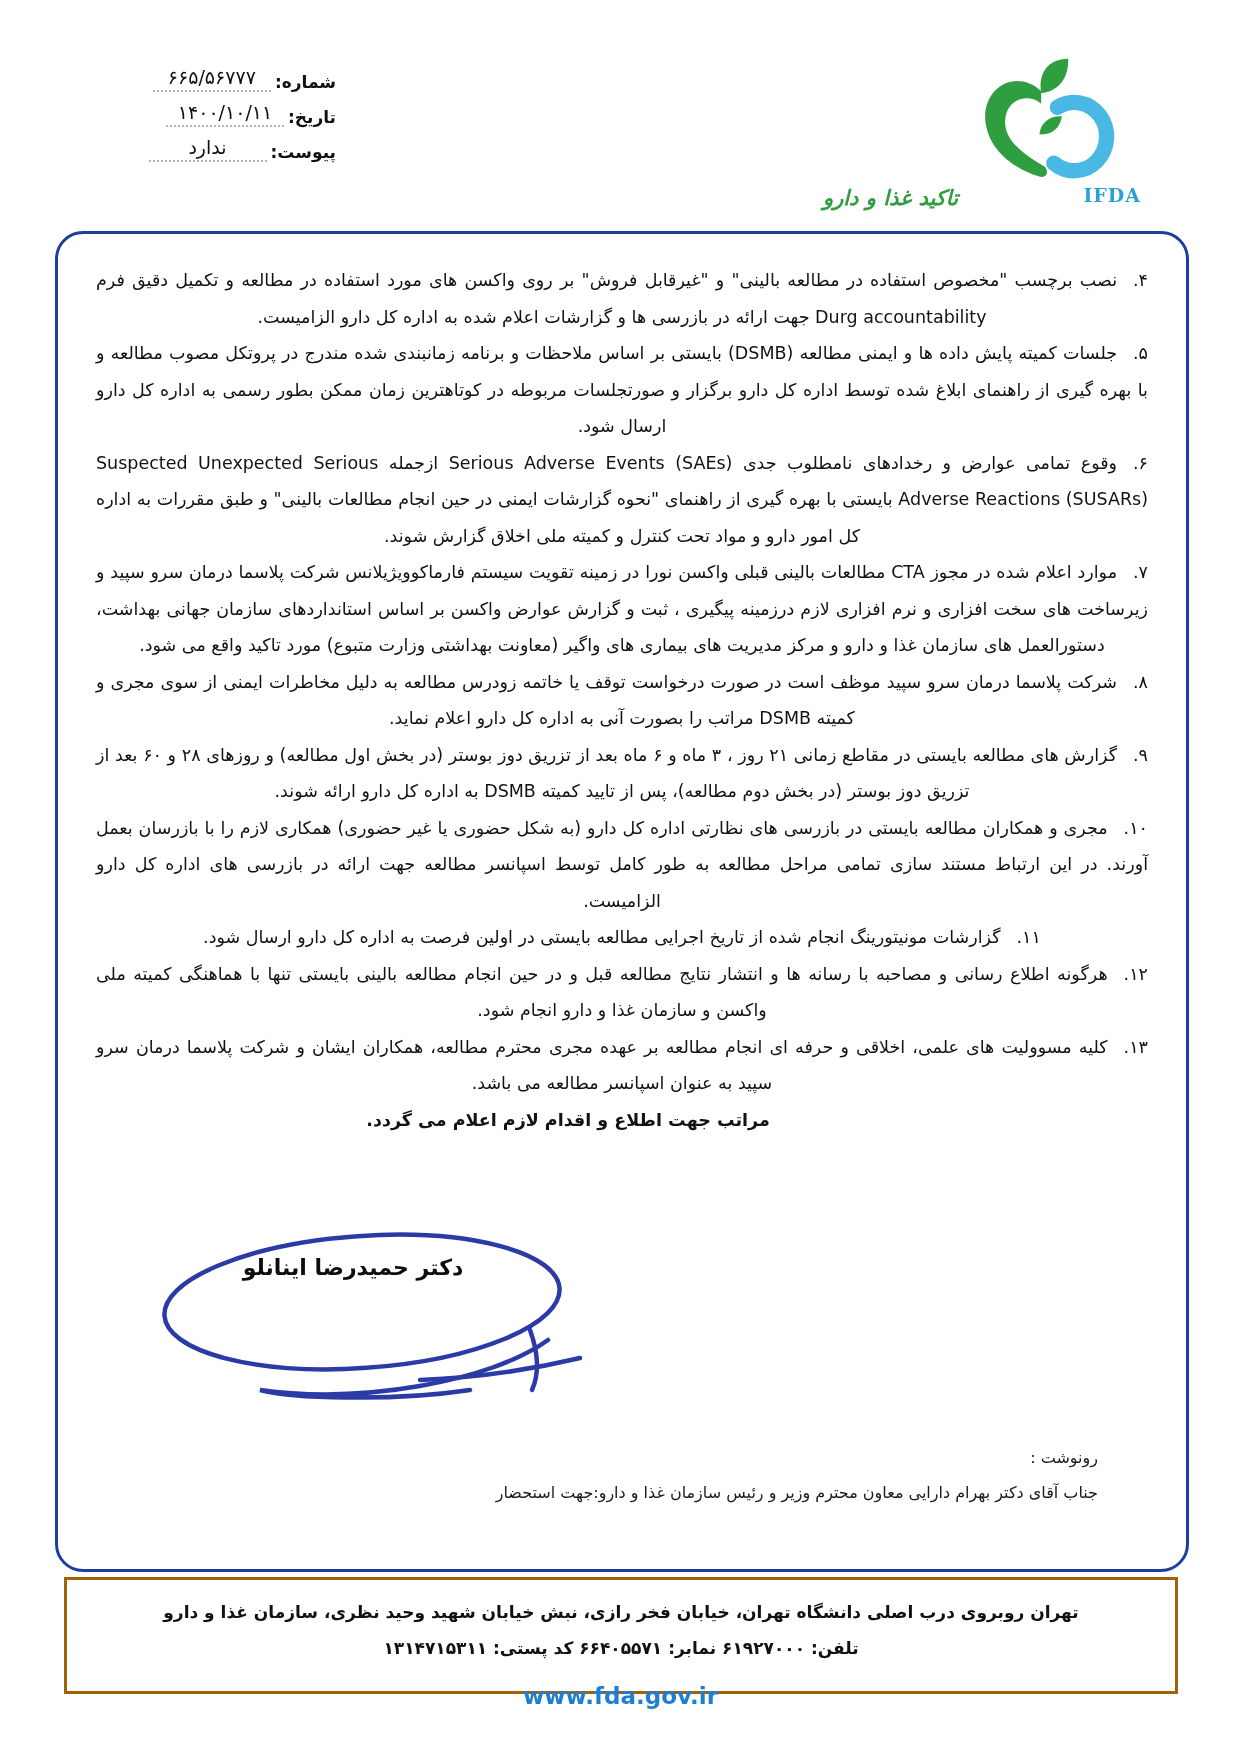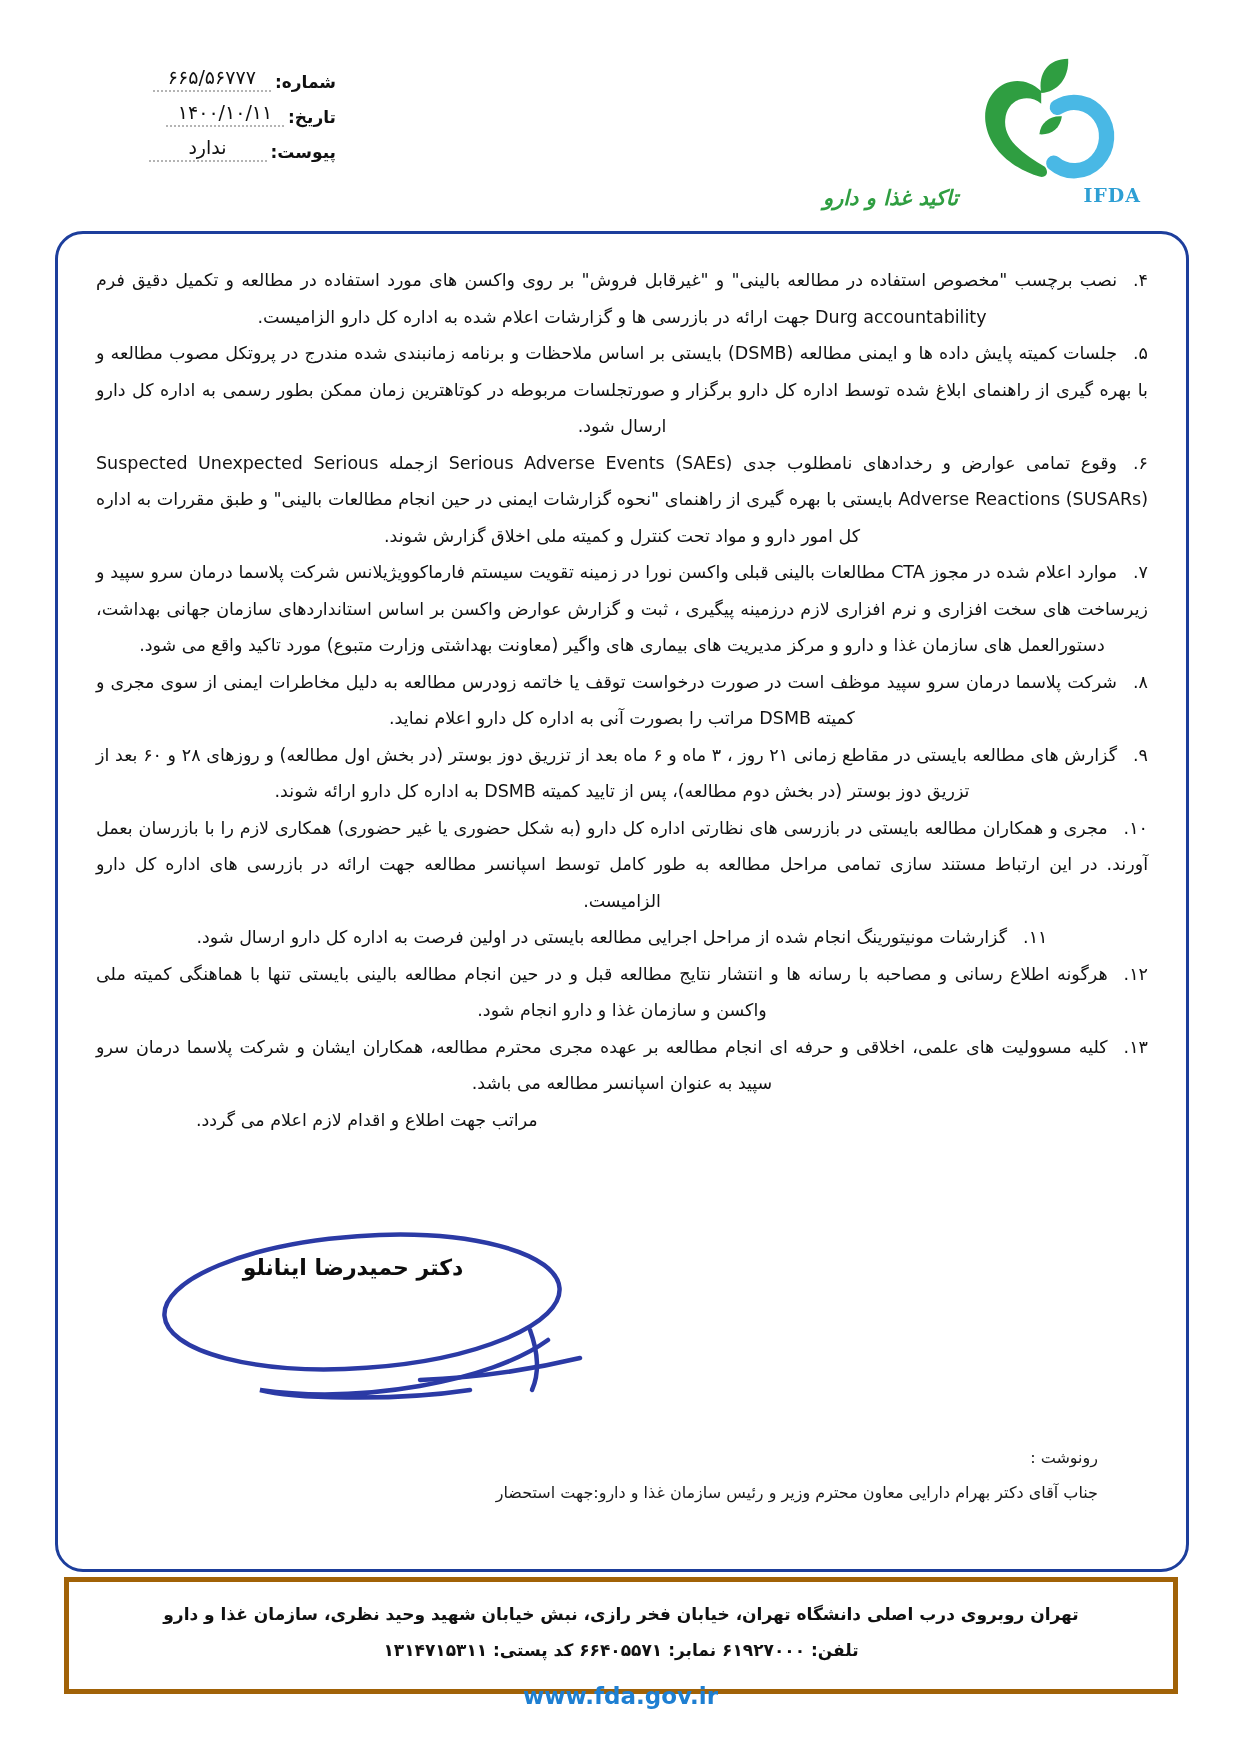--- a/index.html
+++ b/index.html
@@ -97,21 +97,21 @@
     left: 96px;
     top: 262px;
     width: 1052px;
     direction: rtl;
     font-size: 17.5px;
     line-height: 36.5px;
     color: #121212;
   }
   .item { text-align: justify; text-align-last: center; }
   .item .num { font-size: 17.5px; margin-left: 16px; white-space: nowrap; }
-  .closing { text-align: left; margin-left: 100px; margin-right: 208px; white-space: nowrap; }
+  .closing { text-align: center; margin-left: 100px; margin-right: 208px; white-space: nowrap; font-weight: bold; }
 
   
   .signature-block {
     position: absolute;
     left: 168px;
     top: 1248px;
     width: 370px;
     text-align: center;
     direction: rtl;
     font-weight: bold;
@@ -141,21 +141,21 @@
     color: #1a1a1a;
   }
 
   
   .footer-box {
     position: absolute;
     left: 64px;
     top: 1577px;
     width: 1114px;
     height: 117px;
-    border: 5px solid #a16207;
+    border: 3px solid #a16207;
     direction: rtl;
     text-align: center;
   }
   .footer-address { font-weight: bold; font-size: 17px; margin-top: 22px; color: #111; }
   .footer-phone   { font-weight: bold; font-size: 17px; margin-top: 16px; color: #111; }
   .website {
     position: absolute;
     left: 0;
     top: 1683px;
     width: 1241px;
@@ -202,21 +202,21 @@
   <div class="frame"></div>
 
   <div class="body-text">
     <div class="item"><span class="num">۴.</span><span>نصب برچسب "مخصوص استفاده در مطالعه بالینی" و "غیرقابل فروش" بر روی واکسن های مورد استفاده در مطالعه و تکمیل دقیق فرم Durg accountability جهت ارائه در بازرسی ها و گزارشات اعلام شده به اداره کل دارو الزامیست.</span></div>
     <div class="item"><span class="num">۵.</span><span>جلسات کمیته پایش داده ها و ایمنی مطالعه (DSMB) بایستی بر اساس ملاحظات و برنامه زمانبندی شده مندرج در پروتکل مصوب مطالعه و با بهره گیری از راهنمای ابلاغ شده توسط اداره کل دارو برگزار و صورتجلسات مربوطه در کوتاهترین زمان ممکن بطور رسمی به اداره کل دارو ارسال شود.</span></div>
     <div class="item"><span class="num">۶.</span><span>وقوع تمامی عوارض و رخدادهای نامطلوب جدی Serious Adverse Events (SAEs) ازجمله Suspected Unexpected Serious Adverse Reactions (SUSARs) بایستی با بهره گیری از راهنمای "نحوه گزارشات ایمنی در حین انجام مطالعات بالینی" و طبق مقررات به اداره کل امور دارو و مواد تحت کنترل و کمیته ملی اخلاق گزارش شوند.</span></div>
     <div class="item"><span class="num">۷.</span><span>موارد اعلام شده در مجوز CTA مطالعات بالینی قبلی واکسن نورا در زمینه تقویت سیستم فارماکوویژیلانس شرکت پلاسما درمان سرو سپید و زیرساخت های سخت افزاری و نرم افزاری لازم درزمینه پیگیری ، ثبت و گزارش عوارض واکسن بر اساس استانداردهای سازمان جهانی بهداشت، دستورالعمل های سازمان غذا و دارو و مرکز مدیریت های بیماری های واگیر (معاونت بهداشتی وزارت متبوع) مورد تاکید واقع می شود.</span></div>
     <div class="item"><span class="num">۸.</span><span>شرکت پلاسما درمان سرو سپید موظف است در صورت درخواست توقف یا خاتمه زودرس مطالعه به دلیل مخاطرات ایمنی از سوی مجری و کمیته DSMB مراتب را بصورت آنی به اداره کل دارو اعلام نماید.</span></div>
     <div class="item"><span class="num">۹.</span><span>گزارش های مطالعه بایستی در مقاطع زمانی ۲۱ روز ، ۳ ماه و ۶ ماه بعد از تزریق دوز بوستر (در بخش اول مطالعه) و روزهای ۲۸ و ۶۰ بعد از تزریق دوز بوستر (در بخش دوم مطالعه)، پس از تایید کمیته DSMB به اداره کل دارو ارائه شوند.</span></div>
     <div class="item"><span class="num">۱۰.</span><span>مجری و همکاران مطالعه بایستی در بازرسی های نظارتی اداره کل دارو (به شکل حضوری یا غیر حضوری) همکاری لازم را با بازرسان بعمل آورند. در این ارتباط مستند سازی تمامی مراحل مطالعه به طور کامل توسط اسپانسر مطالعه جهت ارائه در بازرسی های اداره کل دارو الزامیست.</span></div>
-    <div class="item"><span class="num">۱۱.</span><span>گزارشات مونیتورینگ انجام شده از مراحل اجرایی مطالعه بایستی در اولین فرصت به اداره کل دارو ارسال شود.</span></div>
+    <div class="item"><span class="num">۱۱.</span><span>گزارشات مونیتورینگ انجام شده از تاریخ اجرایی مطالعه بایستی در اولین فرصت به اداره کل دارو ارسال شود.</span></div>
     <div class="item"><span class="num">۱۲.</span><span>هرگونه اطلاع رسانی و مصاحبه با رسانه ها و انتشار نتایج مطالعه قبل و در حین انجام مطالعه بالینی بایستی تنها با هماهنگی کمیته ملی واکسن و سازمان غذا و دارو انجام شود.</span></div>
     <div class="item"><span class="num">۱۳.</span><span>کلیه مسوولیت های علمی، اخلاقی و حرفه ای انجام مطالعه بر عهده مجری محترم مطالعه، همکاران ایشان و شرکت پلاسما درمان سرو سپید به عنوان اسپانسر مطالعه می باشد.</span></div>
     <div class="closing">مراتب جهت اطلاع و اقدام لازم اعلام می گردد.</div>
   </div>
 
   <div class="signature-block">
     <div>دکتر حمیدرضا اینانلو</div>
   </div>
   <svg class="signature-scribble" width="470" height="215" viewBox="0 0 470 215">
     <g stroke="#2b3aa5" stroke-width="4.5" fill="none" stroke-linecap="round">

